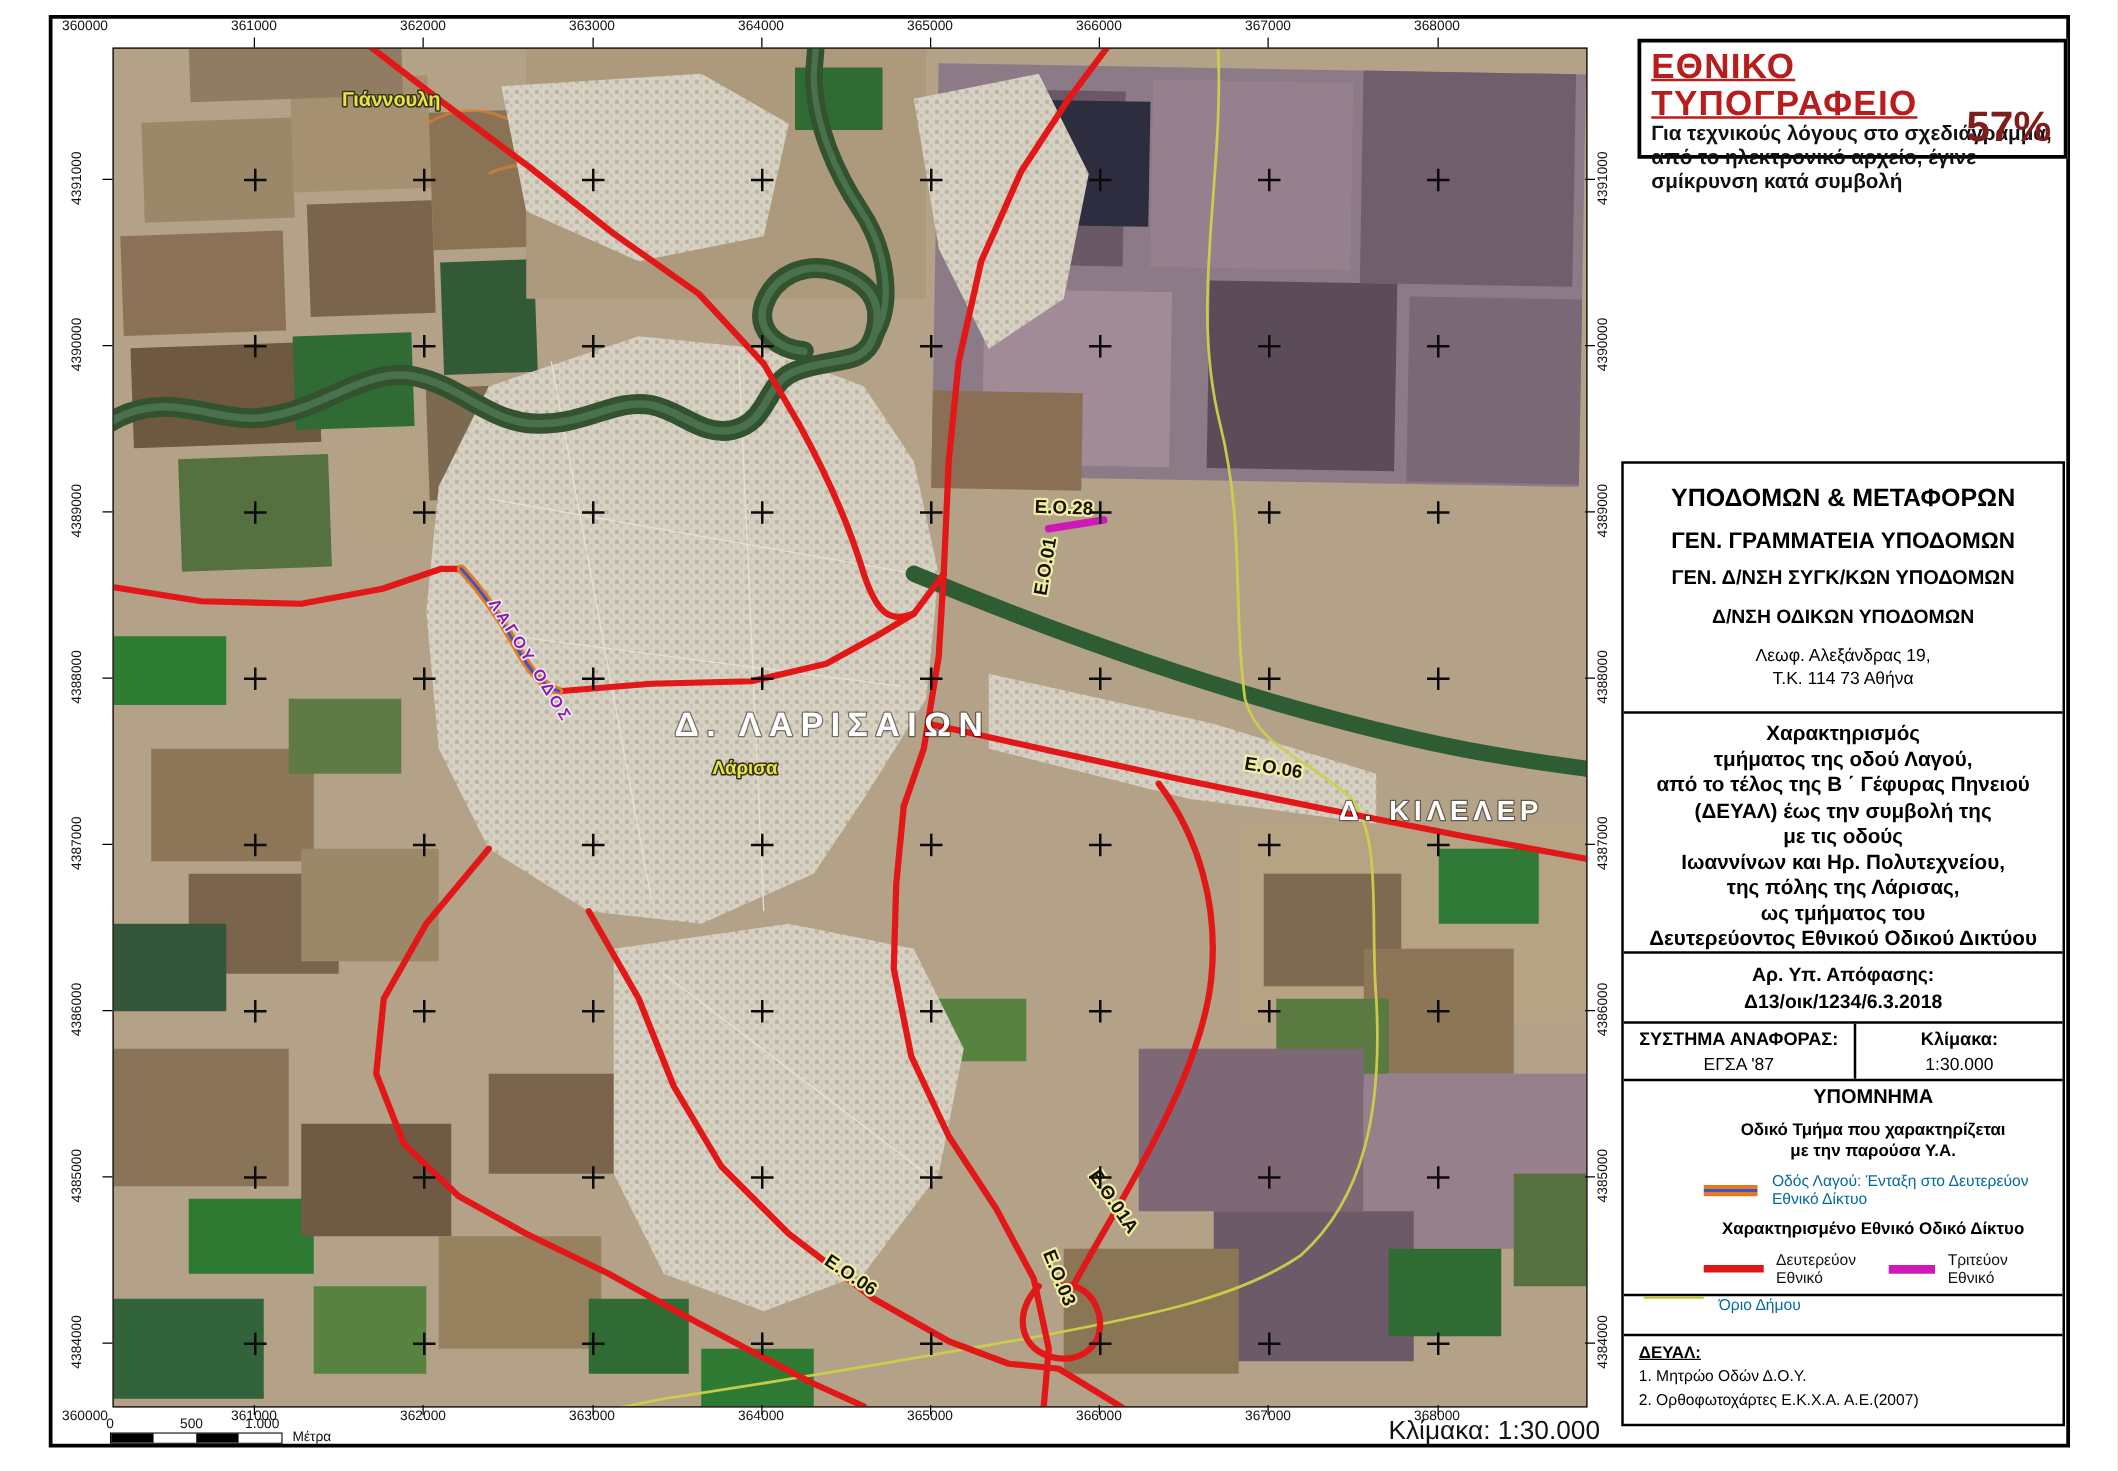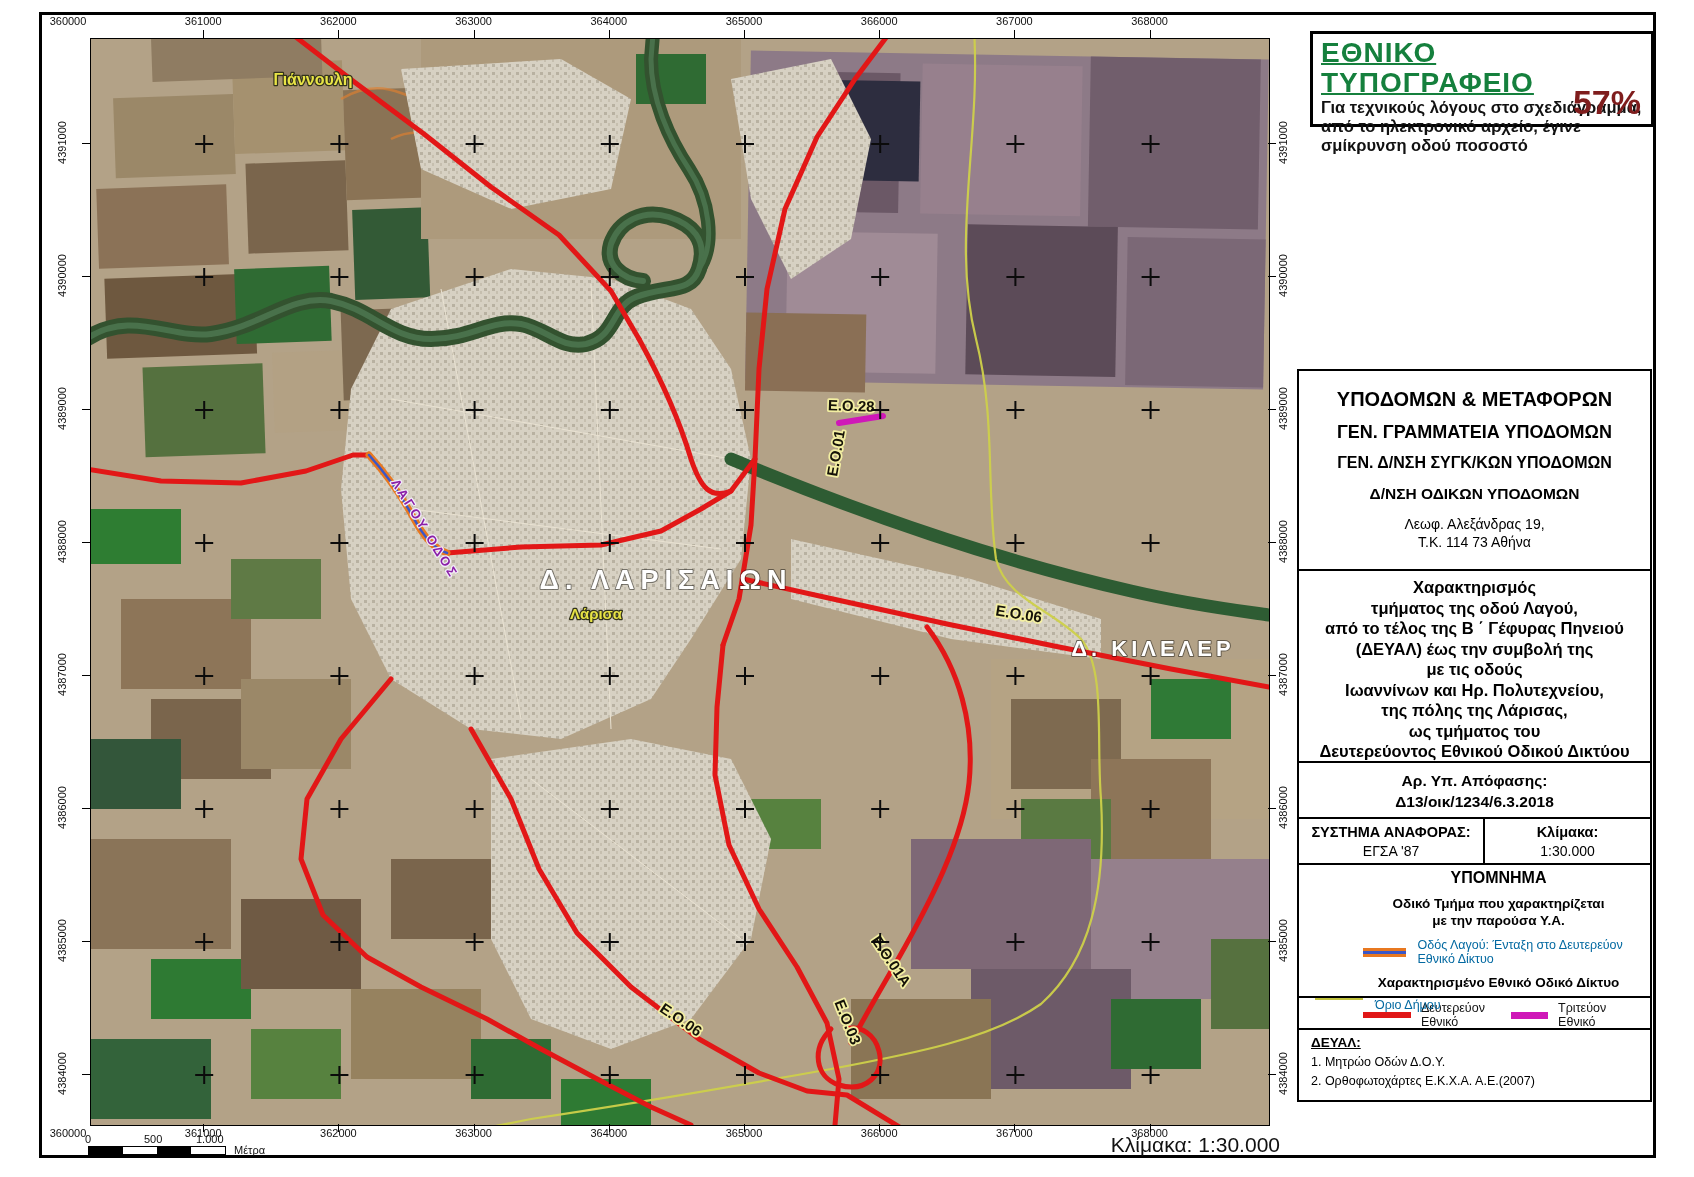--- a/index.html
+++ b/index.html
@@ -19,21 +19,21 @@
   .ml{font-family:"Liberation Sans",sans-serif;font-weight:bold;paint-order:stroke;stroke-linejoin:round;}
   .ml-road{font-size:15px;fill:#151208;stroke:#f3efa2;stroke-width:3.5px;}
   .ml-town{font-size:16px;fill:#e8e446;stroke:#33331c;stroke-width:2.5px;}
   .ml-town-sm{font-size:15px;}
   .ml-muni{font-size:27px;fill:#ffffff;stroke:rgba(0,0,0,0.45);stroke-width:2px;letter-spacing:6px;}
   .ml-muni-sm{font-size:22px;letter-spacing:4px;}
   .ml-lagou{font-size:13px;fill:#8b1fa8;stroke:#f2ecf8;stroke-width:2.5px;letter-spacing:3px;}
   
   .stamp{position:absolute;left:1310px;top:31px;width:344px;height:96px;border:3px solid #000;
         box-sizing:border-box;background:#fff;padding:4px 8px 2px 8px;}
-  .stamp-title{font-size:28px;font-weight:bold;color:#15803d;letter-spacing:1px;
+  .stamp-title{font-size:28px;font-weight:bold;color:#b91c1c;letter-spacing:1px;
         text-decoration:underline;text-decoration-thickness:2px;line-height:30px;}
   .stamp-line{font-size:16.5px;font-weight:bold;color:#111;line-height:19px;}
   .stamp-pct{position:absolute;right:10px;bottom:2px;font-size:34px;font-weight:bold;color:#7f1d1d;}
   
   .panel{position:absolute;left:1297px;top:369px;width:355px;border:2.5px solid #000;
         box-sizing:border-box;background:#fff;}
   .sec{border-top:2.5px solid #000;box-sizing:border-box;position:relative;}
   .sec:first-child{border-top:none;}
   .ministry{height:198px;text-align:center;padding-top:16px;}
   .min-l1{font-size:20px;font-weight:bold;line-height:25px;}
@@ -44,21 +44,21 @@
   .subject{height:192px;text-align:center;padding-top:6px;}
   .subject div{font-size:16.5px;font-weight:bold;line-height:20.5px;}
   .decision{height:56px;text-align:center;padding-top:7px;}
   .decision div{font-size:15.5px;font-weight:bold;line-height:21px;}
   .refbox{height:46px;display:flex;}
   .ref-cell{box-sizing:border-box;text-align:center;padding-top:4px;}
   .ref-cell.left{width:53%;border-right:2.5px solid #000;}
   .ref-cell.right{width:47%;}
   .ref-label{font-size:14.5px;font-weight:bold;line-height:19px;}
   .ref-value{font-size:14px;line-height:18px;}
-  .legendbox{height:133px;padding-left:48px;}
+  .legendbox{height:172px;padding-left:48px;}
   .leg-title{text-align:center;font-size:16px;font-weight:bold;margin-top:4px;}
   .leg-sub{text-align:center;font-size:13.5px;font-weight:bold;line-height:17px;margin-top:8px;}
   .leg-row{display:flex;align-items:center;padding:0 16px;margin-top:9px;}
   .leg-row2{display:flex;align-items:flex-end;justify-content:space-between;padding:0 16px;margin-top:10px;}
   .leg-item{display:flex;align-items:center;}
   .leg-label{font-size:12.5px;margin-left:12px;color:#0369a1;}
   .leg-label2{font-size:12.5px;margin-left:10px;color:#111;}
   .sw-lagou{width:56px;height:9px;background:linear-gradient(#e87820 0 3px,#3a57c8 3px 6px,#e87820 6px 9px);}
   .sw-sec{width:56px;height:6px;background:#e01717;}
   .sw-ter{width:44px;height:7px;background:#cf18b8;}
@@ -285,21 +285,21 @@
           <path d="M1050.6,903 L1068.6,903 M1059.6,894 L1059.6,912" stroke="#0b0b0b" stroke-width="2" fill="none"></path>
           <path d="M1050.6,1036 L1068.6,1036 M1059.6,1027 L1059.6,1045" stroke="#0b0b0b" stroke-width="2" fill="none"></path>
         </g>
     </svg>
   </div>
 
   <div class="stamp">
     <div class="stamp-title">ΕΘΝΙΚΟ ΤΥΠΟΓΡΑΦΕΙΟ</div>
     <div class="stamp-line">Για τεχνικούς λόγους στο σχεδιάγραμμα,</div>
     <div class="stamp-line">από το ηλεκτρονικό αρχείο, έγινε</div>
-    <div class="stamp-line">σμίκρυνση οδού ποσοστό</div>
+    <div class="stamp-line">σμίκρυνση κατά συμβολή</div>
     <div class="stamp-pct">57%</div>
   </div>
 
   <div class="panel">
 
     <div class="sec ministry">
       <div class="min-l1">ΥΠΟΔΟΜΩΝ &amp; ΜΕΤΑΦΟΡΩΝ</div>
       <div class="min-l3">ΓΕΝ. ΓΡΑΜΜΑΤΕΙΑ ΥΠΟΔΟΜΩΝ</div>
       <div class="min-l4">ΓΕΝ. Δ/ΝΣΗ ΣΥΓΚ/ΚΩΝ ΥΠΟΔΟΜΩΝ</div>
       <div class="min-l5">Δ/ΝΣΗ ΟΔΙΚΩΝ ΥΠΟΔΟΜΩΝ</div>

